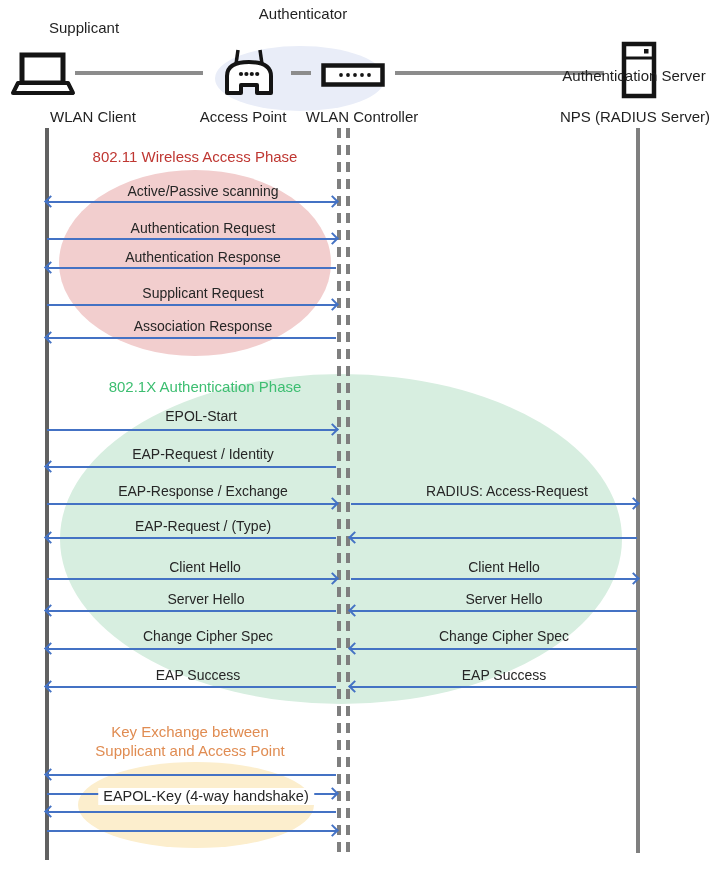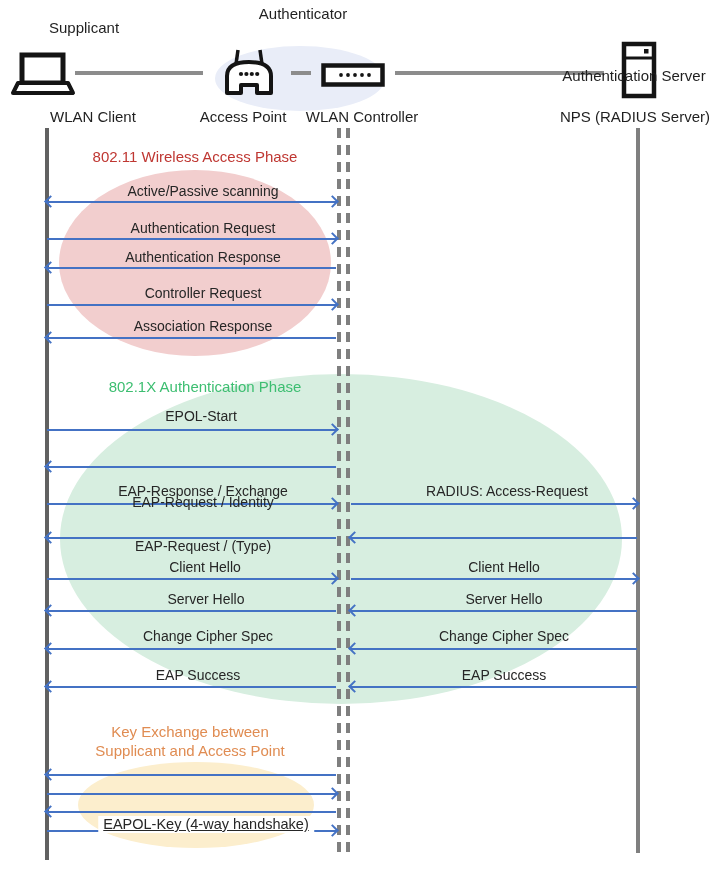--- a/index.html
+++ b/index.html
@@ -96,50 +96,50 @@
   <div class="mlabel" style="left:203px;top:220px;">Authentication Request</div>
   <div class="arrow" style="left:47px;top:238px;width:289px;">
       <i class="ha-r"></i>
     </div>
 
   <div class="mlabel" style="left:203px;top:249px;">Authentication Response</div>
   <div class="arrow" style="left:47px;top:267px;width:289px;">
       <i class="ha-l"></i>
     </div>
 
-  <div class="mlabel" style="left:203px;top:285px;">Controller Request</div>
+  <div class="mlabel" style="left:203px;top:285px;">Supplicant Request</div>
   <div class="arrow" style="left:47px;top:304px;width:289px;">
       <i class="ha-r"></i>
     </div>
 
   <div class="mlabel" style="left:203px;top:318px;">Association Response</div>
   <div class="arrow" style="left:47px;top:337px;width:289px;">
       <i class="ha-l"></i>
     </div>
 
   <div class="mlabel" style="left:201px;top:408px;">EPOL-Start</div>
   <div class="arrow" style="left:47px;top:429px;width:289px;">
       <i class="ha-r"></i>
     </div>
 
-  <div class="mlabel" style="left:203px;top:446px;margin-top:48px;">EAP-Request / Identity</div>
+  <div class="mlabel" style="left:203px;top:446px;">EAP-Request / Identity</div>
   <div class="arrow" style="left:47px;top:466px;width:289px;">
       <i class="ha-l"></i>
     </div>
 
   <div class="mlabel" style="left:203px;top:483px;">EAP-Response / Exchange</div>
   <div class="arrow" style="left:47px;top:503px;width:289px;">
       <i class="ha-r"></i>
     </div>
   <div class="mlabel" style="left:507px;top:483px;">RADIUS: Access-Request</div>
   <div class="arrow" style="left:351px;top:503px;width:286px;">
       <i class="ha-r"></i>
     </div>
 
-  <div class="mlabel" style="left:203px;top:518px;margin-top:20px;">EAP-Request / (Type)</div>
+  <div class="mlabel" style="left:203px;top:518px;">EAP-Request / (Type)</div>
   <div class="arrow" style="left:47px;top:537px;width:289px;">
       <i class="ha-l"></i>
     </div>
   <div class="arrow" style="left:351px;top:537px;width:286px;">
       <i class="ha-l"></i>
     </div>
 
   <div class="mlabel" style="left:205px;top:559px;">Client Hello</div>
   <div class="arrow" style="left:47px;top:578px;width:289px;">
       <i class="ha-r"></i>
@@ -175,21 +175,21 @@
   <div class="arrow" style="left:351px;top:686px;width:286px;">
       <i class="ha-l"></i>
     </div>
 
   <div class="arrow" style="left:47px;top:774px;width:289px;">
       <i class="ha-l"></i>
     </div>
   <div class="arrow" style="left:47px;top:793px;width:289px;">
       <i class="ha-r"></i>
     </div>
-  <div class="mlabel keybg" style="left:206px;top:816px;text-decoration:underline;">EAPOL-Key (4-way handshake)</div>
+  <div class="mlabel keybg" style="left:206px;top:788px;">EAPOL-Key (4-way handshake)</div>
   <div class="arrow" style="left:47px;top:811px;width:289px;">
       <i class="ha-l"></i>
     </div>
   <div class="arrow" style="left:47px;top:830px;width:289px;">
       <i class="ha-r"></i>
     </div>
 
 </div>
 
 </body></html>

